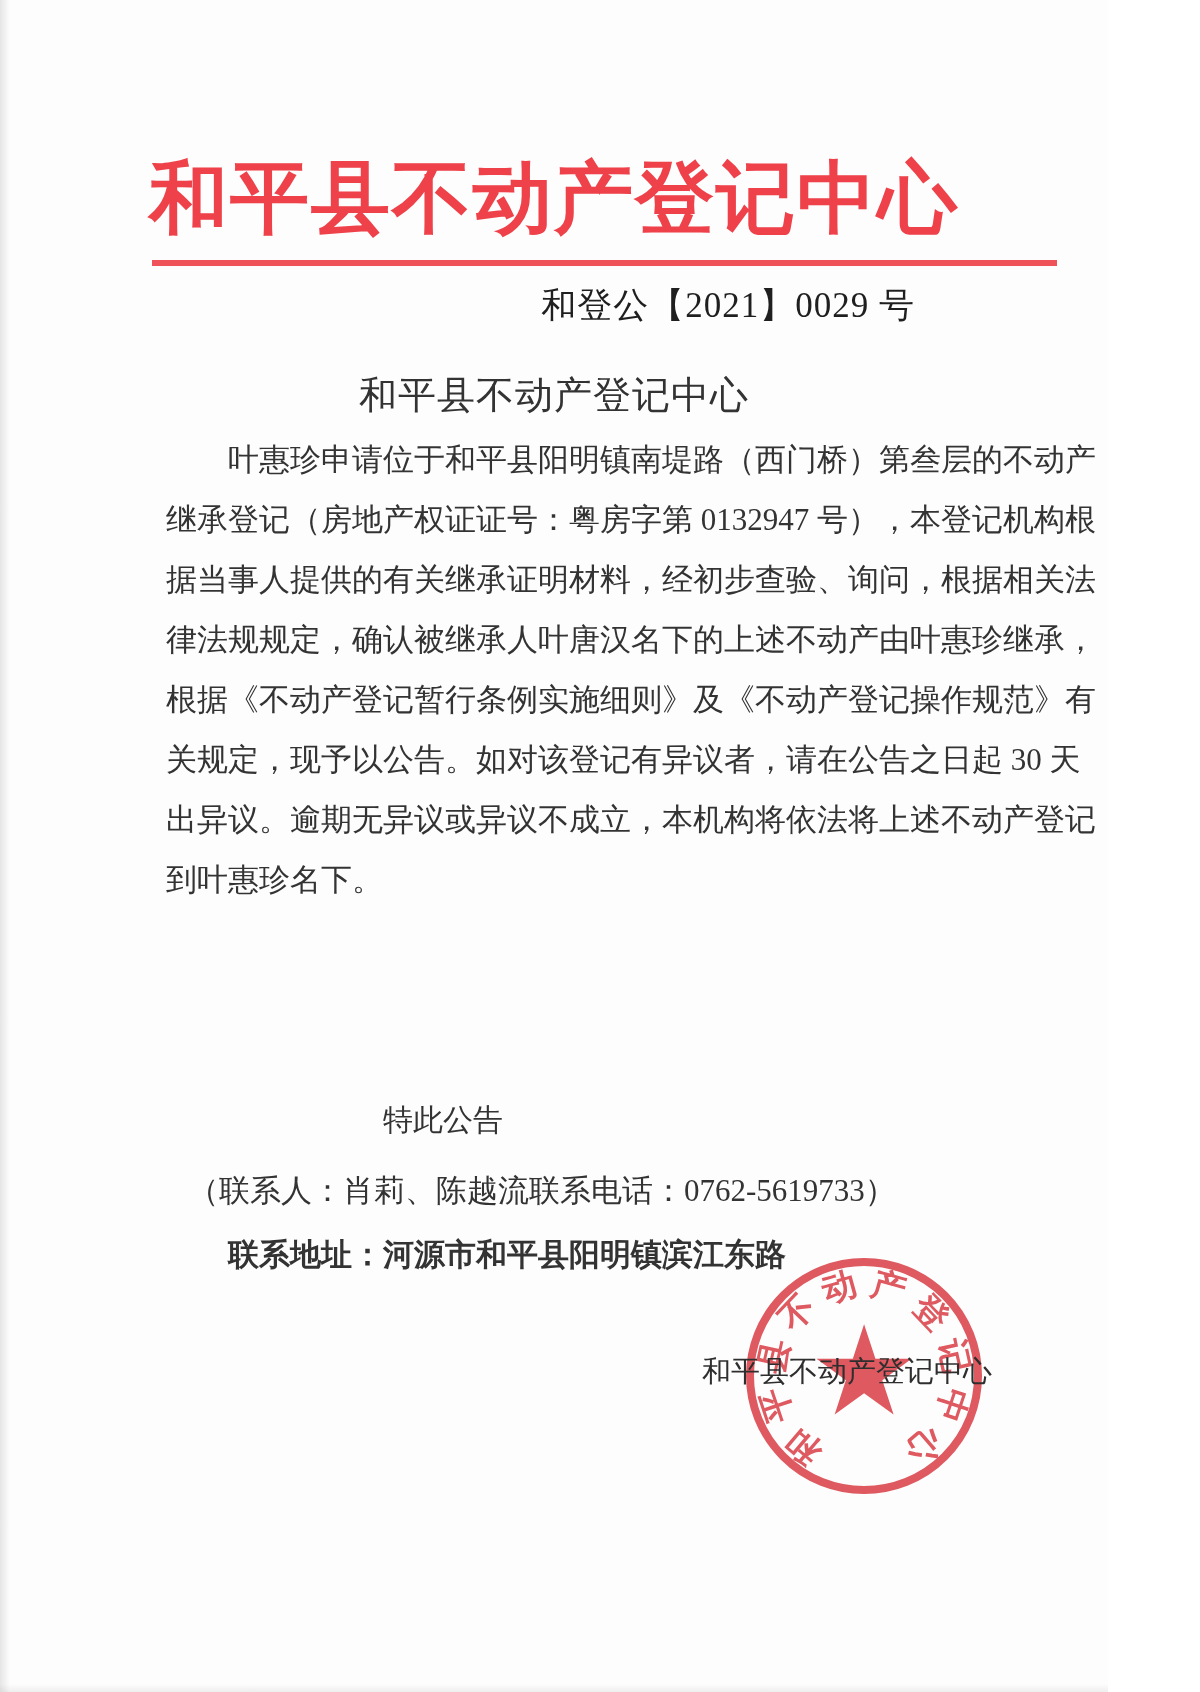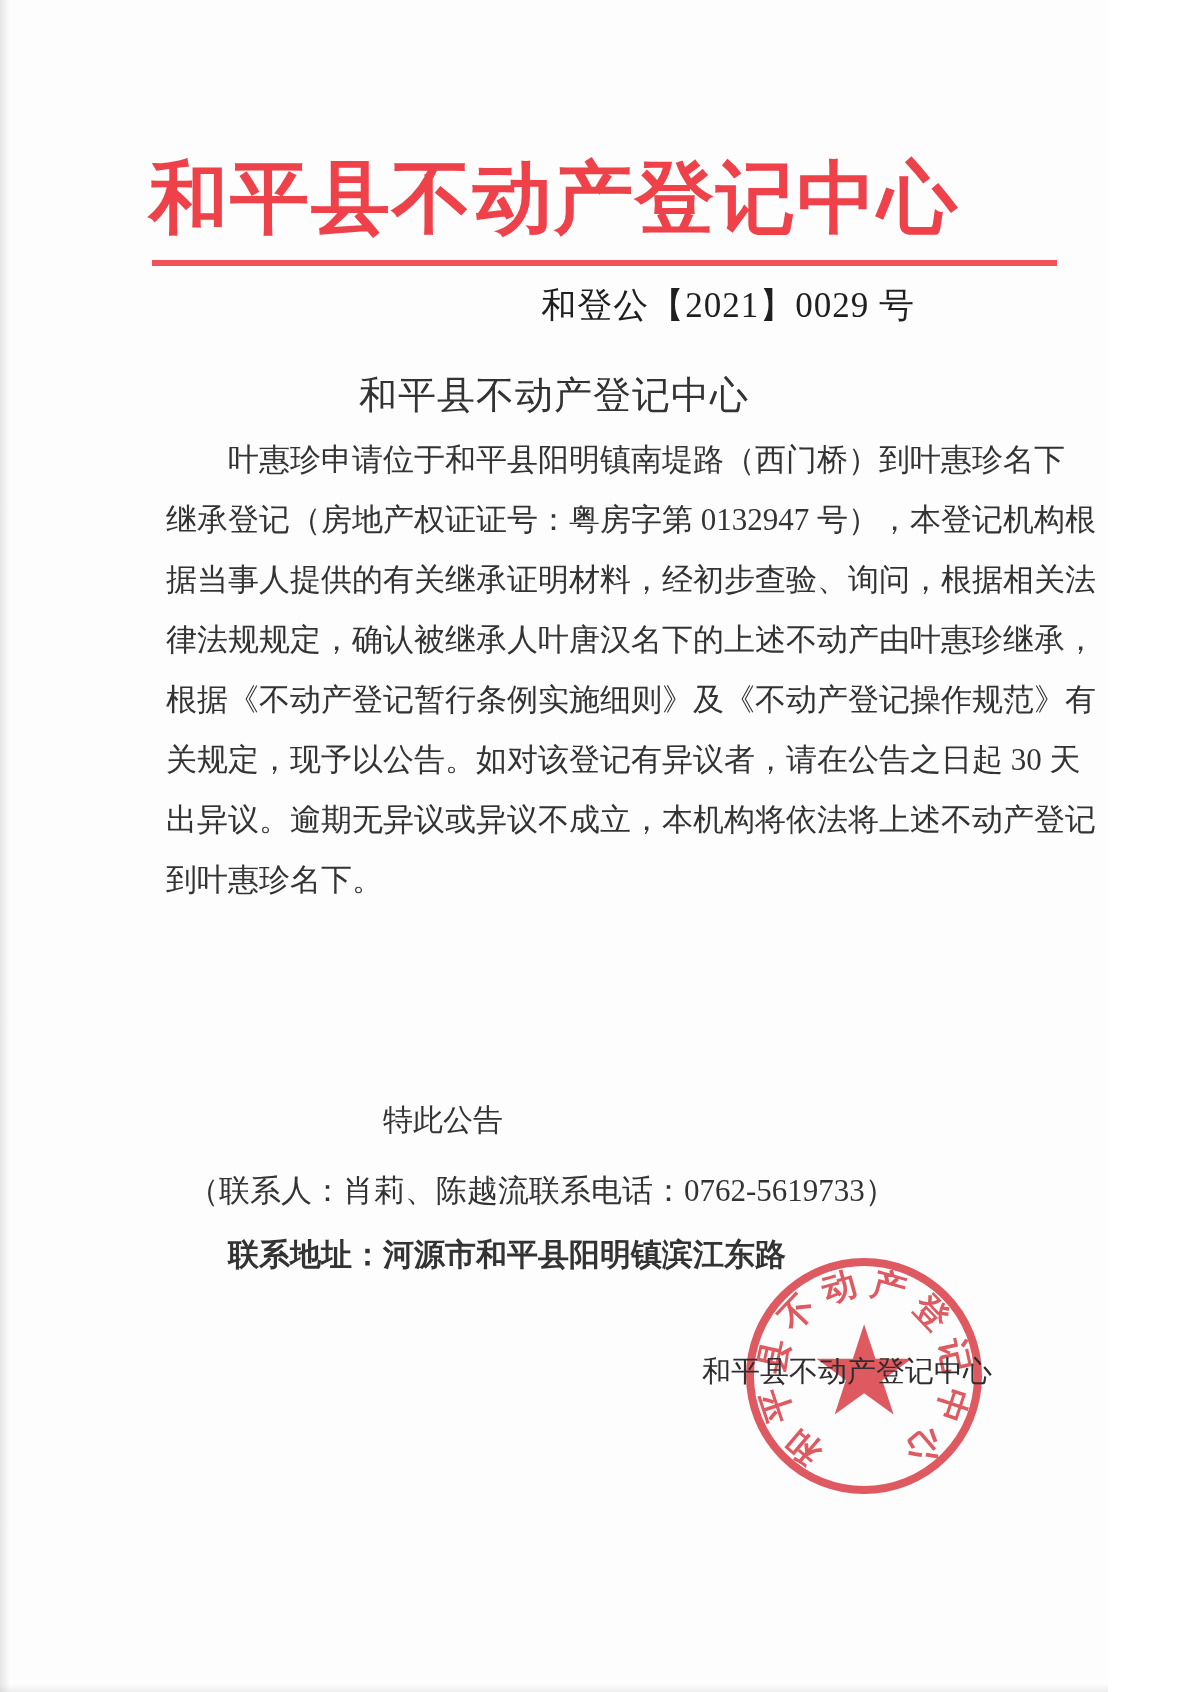--- a/index.html
+++ b/index.html
@@ -159,21 +159,21 @@
 
   <div class="org-title">和平县不动产登记中心</div>
 
   <div class="red-rule"></div>
 
   <div class="doc-number">和登公【2021】0029 号</div>
 
   <div class="notice-title">和平县不动产登记中心</div>
 
   <div class="body-block">
-    <div class="body-line indent">叶惠珍申请位于和平县阳明镇南堤路（西门桥）到叶惠珍名下</div>
+    <div class="body-line indent">叶惠珍申请位于和平县阳明镇南堤路（西门桥）第叁层的不动产</div>
     <div class="body-line">继承登记（房地产权证证号：粤房字第 0132947 号），本登记机构根</div>
     <div class="body-line">据当事人提供的有关继承证明材料，经初步查验、询问，根据相关法</div>
     <div class="body-line">律法规规定，确认被继承人叶唐汉名下的上述不动产由叶惠珍继承，</div>
     <div class="body-line">根据《不动产登记暂行条例实施细则》及《不动产登记操作规范》有</div>
     <div class="body-line">关规定，现予以公告。如对该登记有异议者，请在公告之日起 30 天</div>
     <div class="body-line">出异议。逾期无异议或异议不成立，本机构将依法将上述不动产登记</div>
     <div class="body-line last">到叶惠珍名下。</div>
   </div>
 
   <div class="closing">特此公告</div>

